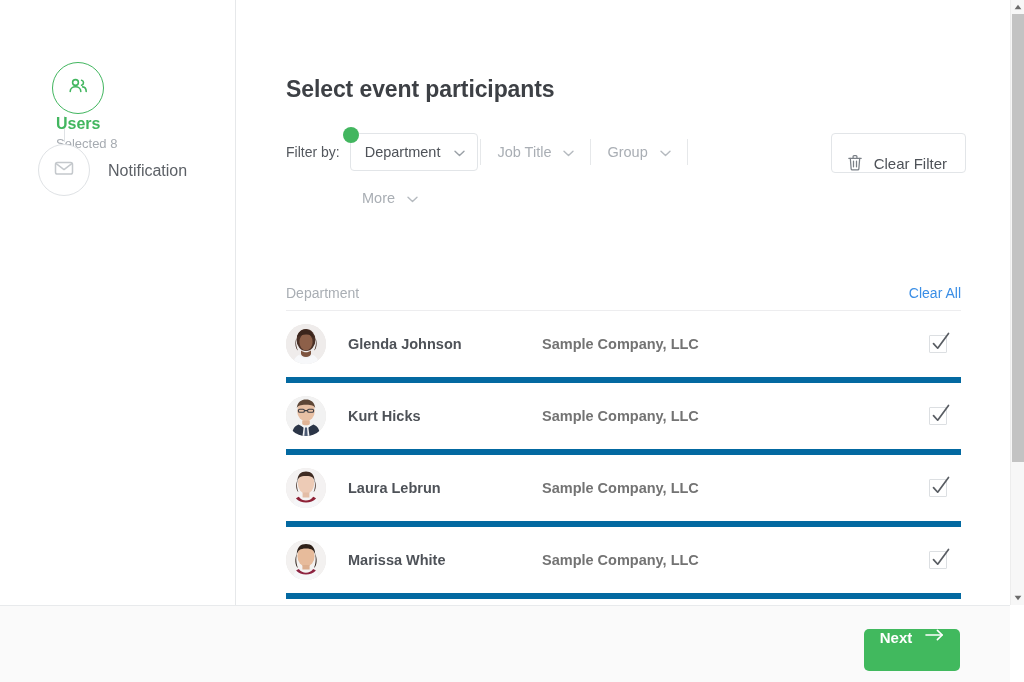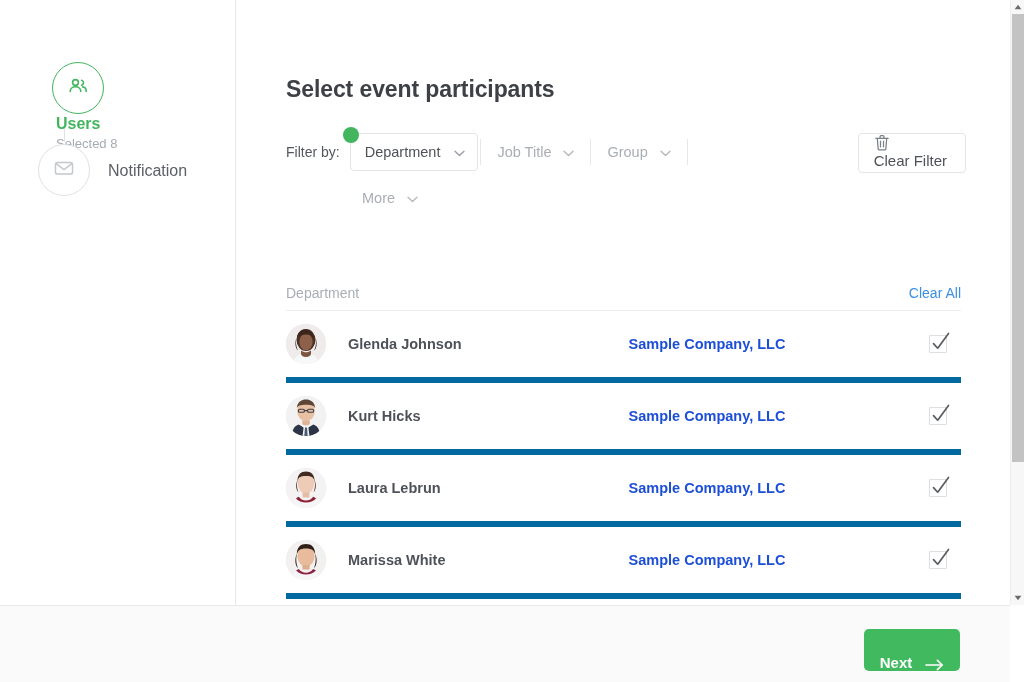--- a/index.html
+++ b/index.html
@@ -178,27 +178,26 @@
 
   .clear-filter {
     position: absolute;
     right: 0;
     top: 0;
     height: 40px;
     border: 1px solid #e2e5e8;
     border-radius: 4px;
     background: #fff;
     display: flex;
-    align-items: flex-start;
+    align-items: flex-end;
     padding: 0 18px 0 15px;
     font-size: 15px;
     color: #4e5258;
     cursor: pointer;
     white-space: nowrap;
-    flex-direction: column;
   }
   .clear-filter .trash { margin-right: 11px; display:flex; }
 
   .filter-row-2 {
     margin-top: 8px;
     padding-left: 76px;
   }
   .filter-row-2 .filter-plain { padding-left: 0; }
 
   
@@ -232,22 +231,21 @@
     font-weight: bold;
   }
   .row-name {
     width: 256px;
     display: flex;
     align-items: center;
   }
   .row-dept {
     width: 330px;
     font-size: 14.5px;
-    color: #1d4ed8;
-    text-align: center;
+    color: #737373;
   }
   .row-check {
     flex: 1;
     display: flex;
     justify-content: flex-end;
     padding-right: 14px;
   }
 
   .avatar {
     width: 40px; height: 40px;
@@ -299,21 +297,21 @@
     width: 96px;
     height: 42px;
     background: #41b95e;
     border: none;
     border-radius: 5px;
     color: #fff;
     font-size: 15px;
     font-weight: bold;
     font-family: "Liberation Sans", sans-serif;
     display: flex;
-    align-items: flex-end;
+    align-items: flex-start;
     justify-content: center;
     cursor: pointer;
   }
   .next-btn .arrow { margin-left: 13px; display: flex; }
 
   
   .scrollbar {
     position: absolute;
     right: 0;
     top: 0;

